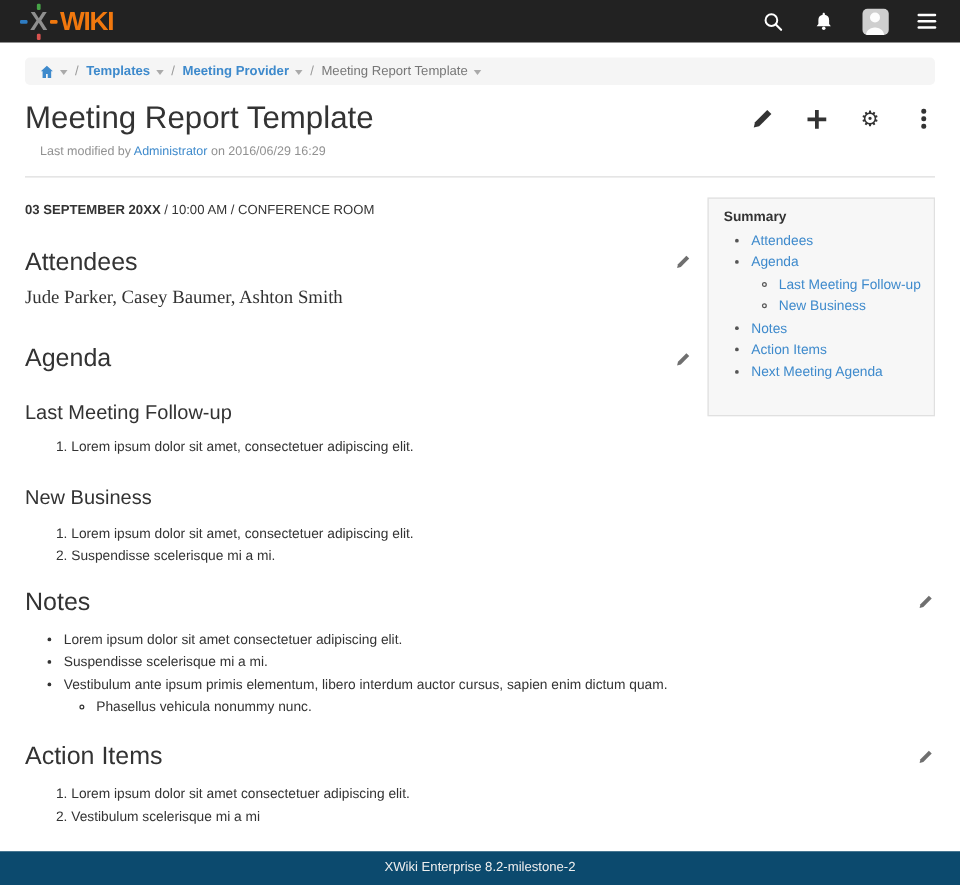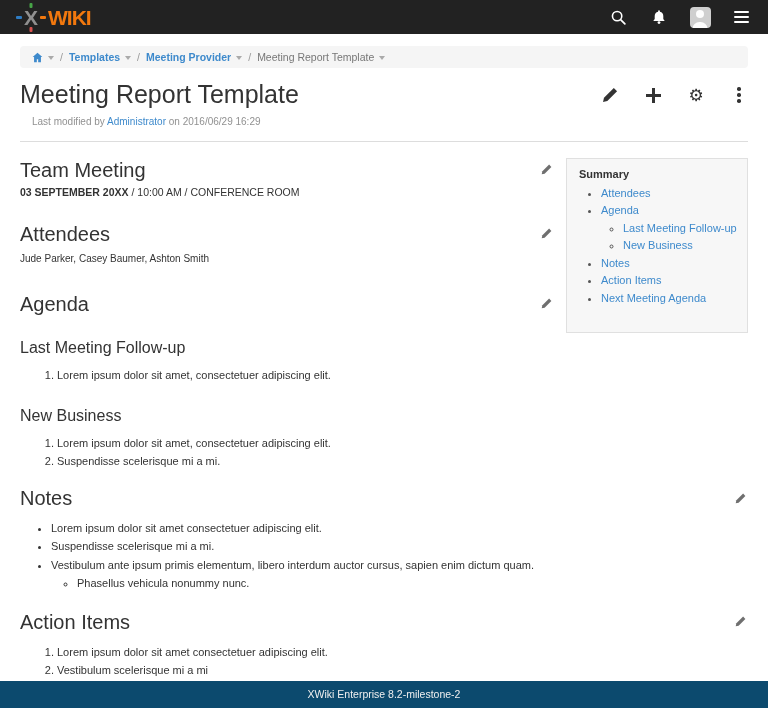--- a/index.html
+++ b/index.html
@@ -61,21 +61,21 @@
   .summary-box ul ul { list-style:circle; padding-left:22px; margin:0; }
   .summary-box a { color:#3e8acc; text-decoration:none; }
 
   .sec-h1 { display:flex; align-items:center; font-size:20px; font-weight:400; color:#333; line-height:1.2; }
   .sec-h2 { font-size:16px; font-weight:400; color:#333; line-height:1.2; }
   .pencil-btn { margin-left:auto; cursor:pointer; display:flex; align-items:center; padding:2px; }
   .pencil-btn svg { display:block; }
 
   .meeting-meta { margin-top:4px; font-size:10.5px; color:#333; }
   .meeting-meta b { font-weight:bold; }
-  .body-text { font-size:10px; color:#333; line-height:1.5; }
+  .body-text { font-size:15px; color:#333; line-height:1.5;font-family:Liberation Serif, serif; }
   .mt-attendees { margin-top:24px; }
   .mt-agenda { margin-top:26px; }
   .mt-h2 { margin-top:22px; }
   .mt-h1-full { margin-top:16px; }
 
   ol.items { margin:9px 0 0; padding-left:37px; font-size:11px; line-height:1.65; color:#333; }
   ul.items { margin:9px 0 0; padding-left:31px; font-size:11px; line-height:1.65; color:#333; list-style:disc; }
   ul.items ul { list-style:circle; padding-left:26px; margin:0; }
 
   .full-sections { margin:0 20px; }
@@ -177,28 +177,20 @@
   <div class="modified-line">
     <span>Last modified by</span>
     <a>Administrator</a>
     <span>on 2016/06/29 16:29</span>
   </div>
   <hr class="title-hr">
 
   <div class="content-row">
     <div class="main-col">
 
-      <h2 class="sec-h1">
-        <span>Team Meeting</span>
-        <span class="pencil-btn">
-          <svg width="11" height="11" viewBox="0 0 16 16">
-              <path d="M11.8 0.9l3.3 3.3L5.3 14 1 15l1-4.3z" fill="#6f6f6f"></path>
-            </svg>
-        </span>
-      </h2>
       <p class="meeting-meta">
         <b>03 SEPTEMBER 20XX</b><span> / 10:00 AM / CONFERENCE ROOM</span>
       </p>
 
       <h2 class="sec-h1 mt-attendees">
         <span>Attendees</span>
         <span class="pencil-btn">
           <svg width="11" height="11" viewBox="0 0 16 16">
               <path d="M11.8 0.9l3.3 3.3L5.3 14 1 15l1-4.3z" fill="#6f6f6f"></path>
             </svg>

